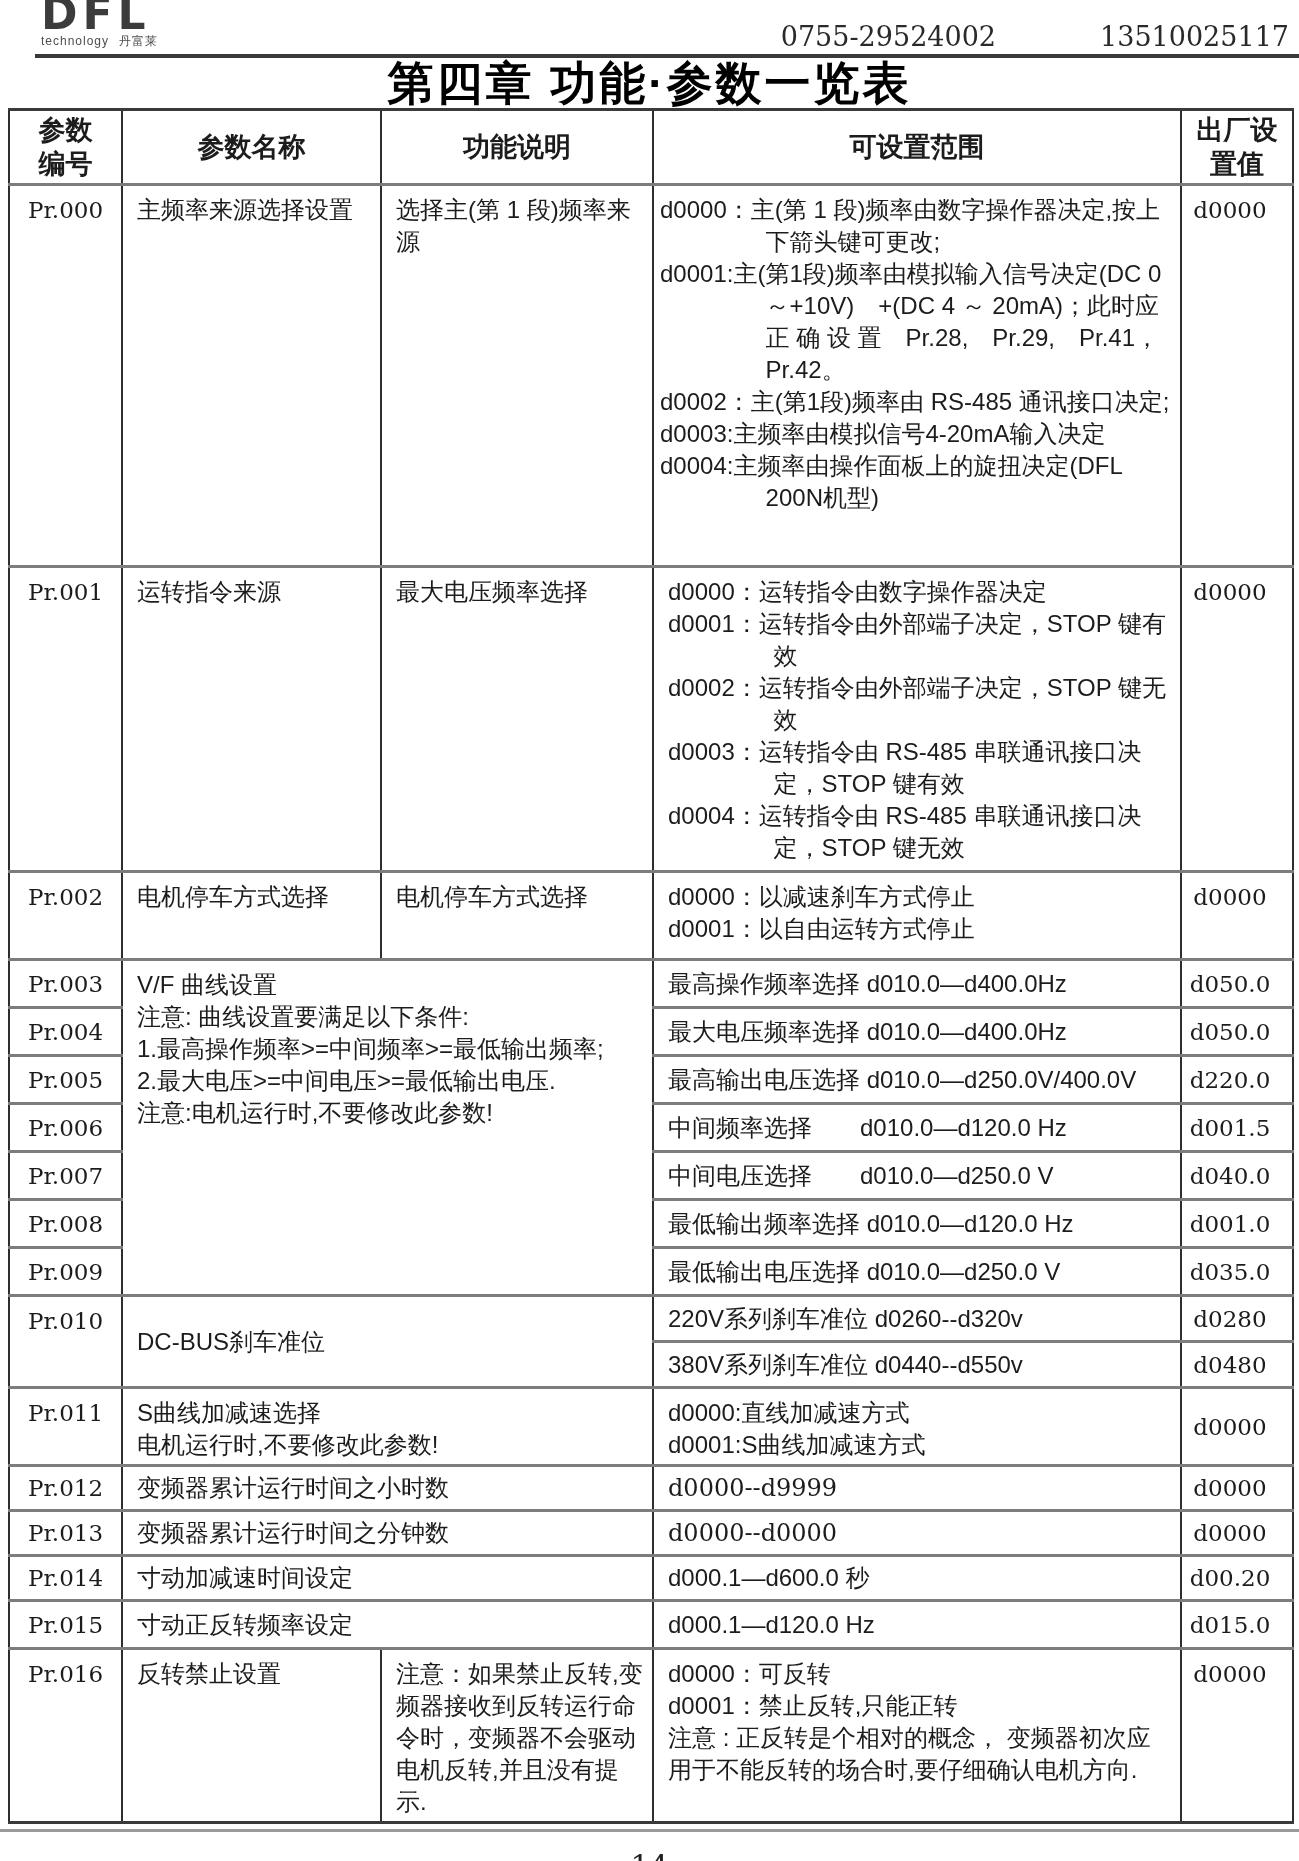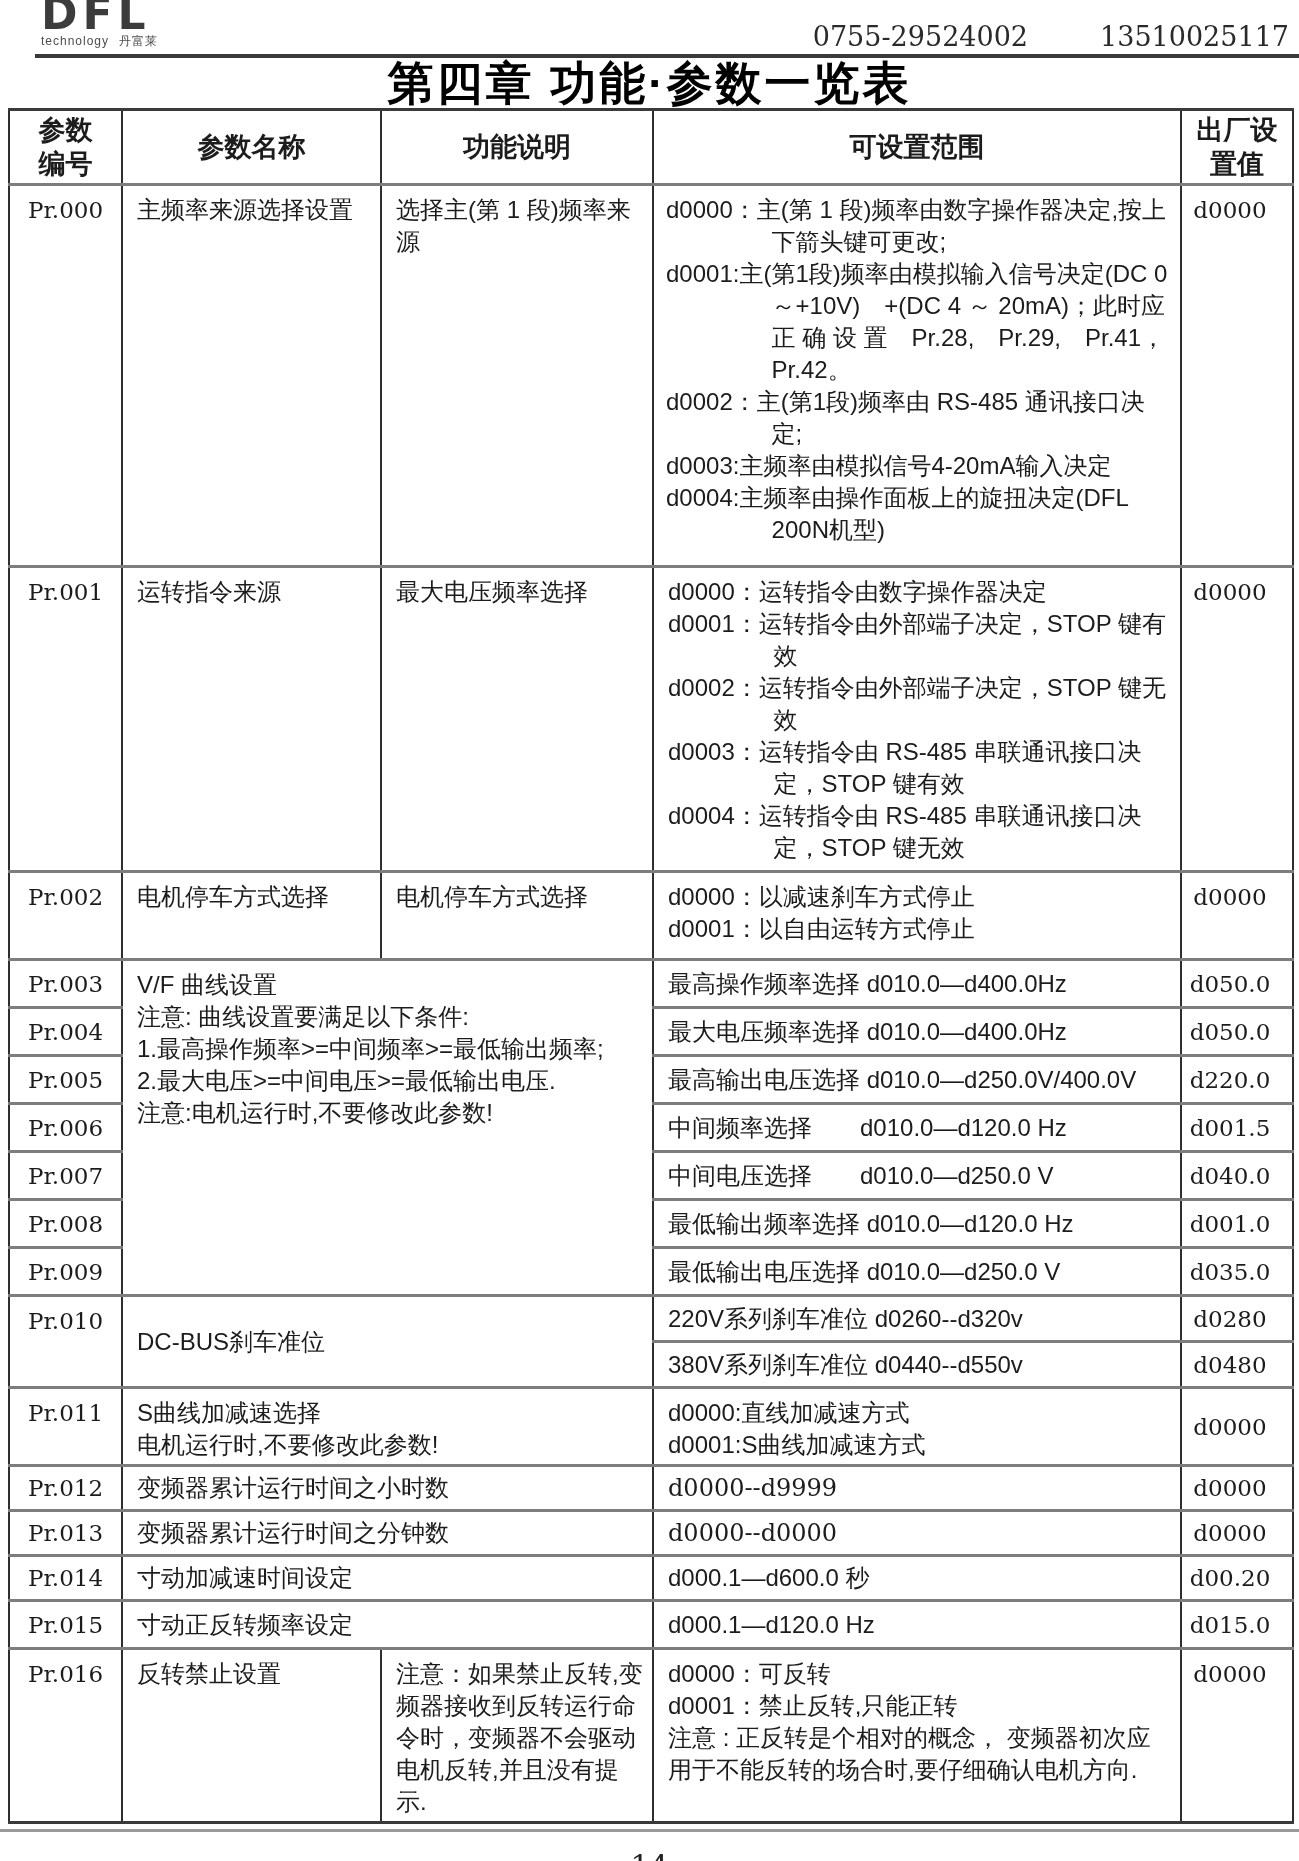--- a/index.html
+++ b/index.html
@@ -22,21 +22,21 @@
     font-family:"DejaVu Sans",sans-serif;
     font-weight:900;font-size:44px;letter-spacing:5px;
     color:#3c3c3c;line-height:0.92;
   }
   .brand-sub{
     display:flex;gap:10px;align-items:baseline;
     font-size:12px;color:#4d4d4d;letter-spacing:1px;margin-top:1px;
   }
   .phones{
     position:absolute;right:10px;bottom:2px;
-    display:flex;gap:72px;
+    display:flex;gap:104px;
     font-family:"DejaVu Serif",serif;
     font-size:27px;color:#2a2a2a;
   }
 
   
   .doc-title{
     text-align:center;
     font-size:46px;font-weight:bold;letter-spacing:3px;
     color:#000000;
     padding:1px 0 1px 0;line-height:48px;
@@ -71,21 +71,21 @@
   .c-def{
     text-align:center;padding-left:2px;padding-right:16px;
     font-family:"DejaVu Serif",serif;font-size:23px;
   }
   .code{font-family:"DejaVu Serif",serif;}
   .top{vertical-align:top;padding-top:8px;}
   .h-narrow{width:2.3em;margin:0 auto;}
   .h-narrow5{width:3.4em;margin:0 auto;}
 
   .opt{padding-left:4.4em;text-indent:-4.4em;}
-  .c-range.tight{padding-left:12px;}
+  .c-range.tight{padding-left:6px;}
 
   
   tr.rh-head{height:75px;}
   tr.rh-p000{height:382px;}
   tr.rh-p001{height:305px;}
   tr.rh-p002{height:88px;}
   tr.rh-vf{height:48px;}
   tr.rh-p010{height:46px;}
   tr.rh-p011{height:78px;}
   tr.rh-p012{height:45px;}

